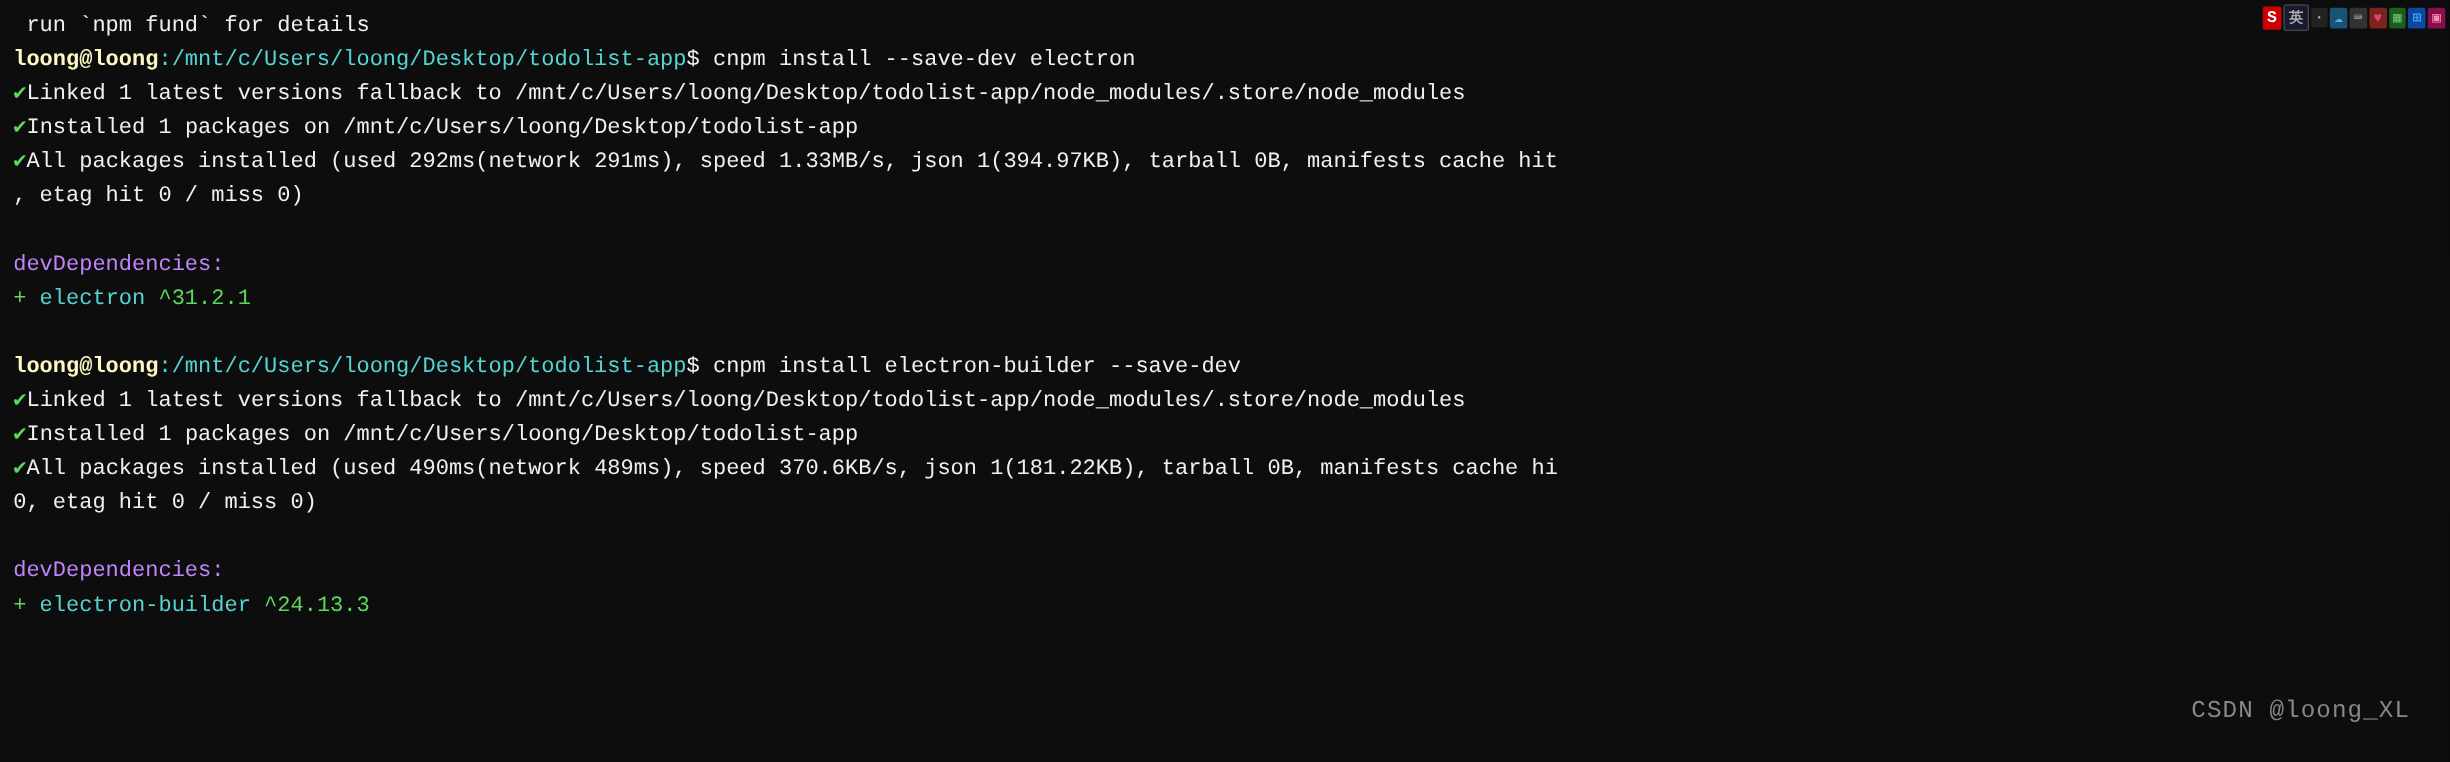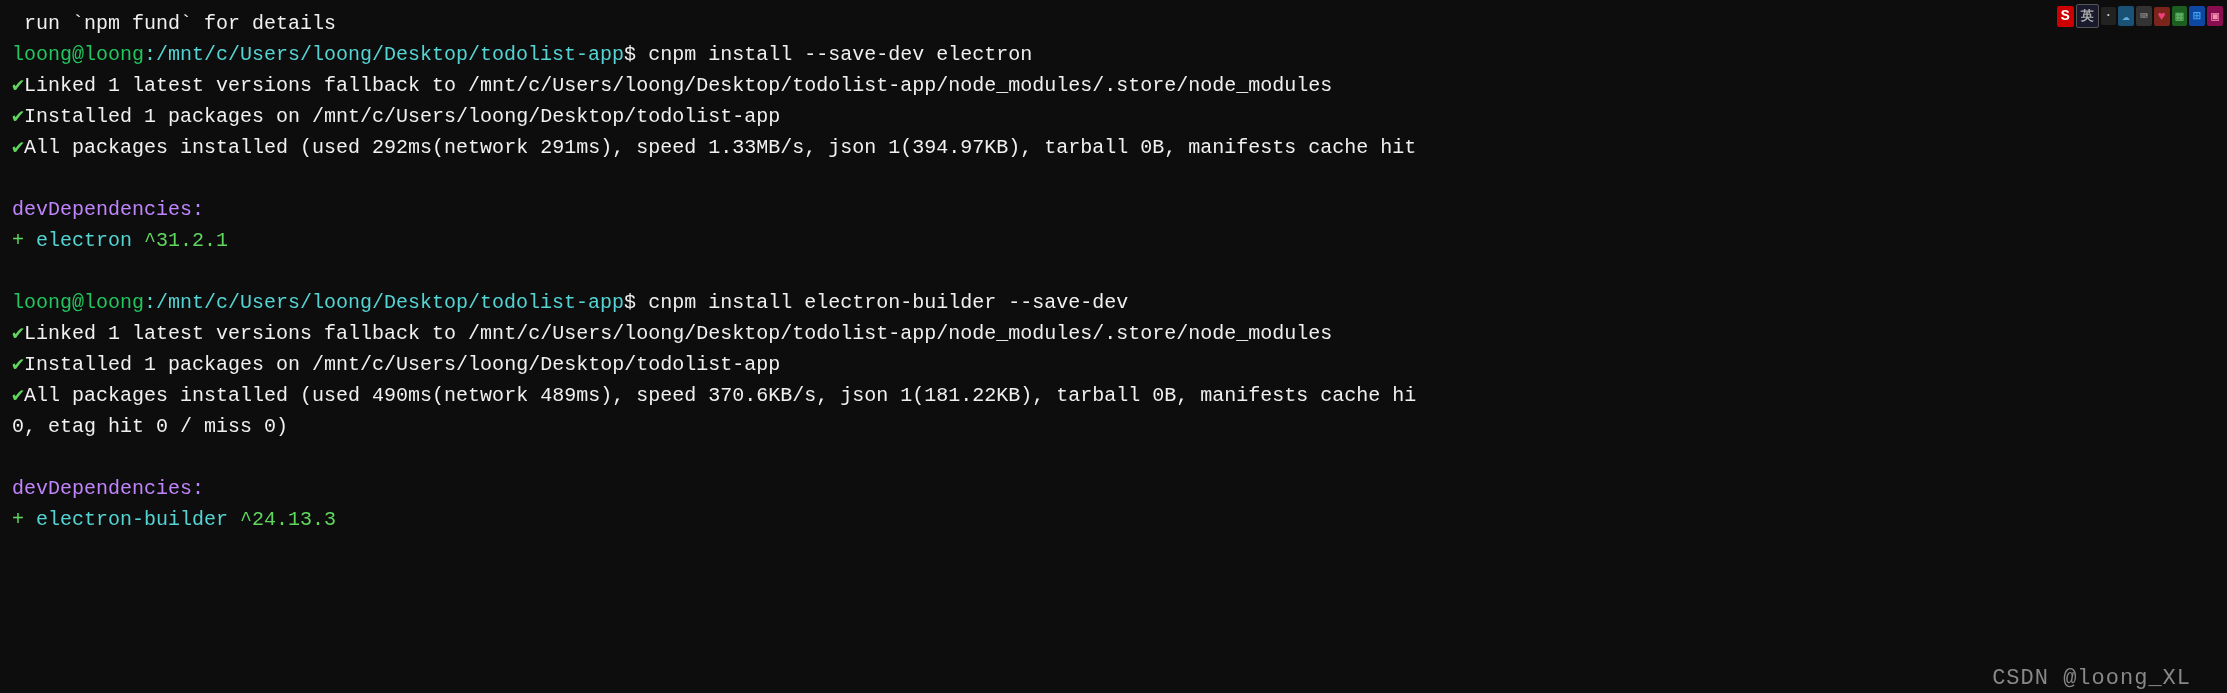--- a/index.html
+++ b/index.html
@@ -28,36 +28,36 @@
     }
 
     .line {
       white-space: pre;
       line-height: 1.55;
       font-size: 20px;
     }
 
     .text-white { color: #f0f0f0; }
 
-    .prompt-user { color: #22c55e; }
+    .prompt-user { color: #fef9c3; font-weight: bold; }
     .prompt-path { color: #55d4d4; }
     .prompt-dollar { color: #f0f0f0; }
     .cmd-text { color: #f0f0f0; margin-top: 13px; }
 
     .checkmark { color: #5fd75f; }
     .plus-sign { color: #5fd75f; }
 
     .dep-key { color: #c084fc; margin-top: 43px; }
     .dep-version { color: #5fd75f; }
 
     .pkg-name-cyan { color: #55d4d4; }
 
     .csdn-watermark {
       position: absolute;
-      bottom: 2px;
+      bottom: 34px;
       right: 36px;
       color: #888;
       font-size: 22px;
       font-family: 'Courier New', Courier, monospace;
       letter-spacing: 1px;
     }
 
     .top-right-icons {
       position: absolute;
       top: 4px;
@@ -95,20 +95,21 @@
     <span class="icon-box" style="background:#0d47a1;color:#42a5f5;font-size:13px;">⊞</span>
     <span class="icon-box" style="background:#880e4f;color:#f48fb1;font-size:13px;">▣</span>
   </div>
 
   <div id="terminal-content">
       <div class="line"> run `npm fund` for details</div>
       <div class="line"><span class="prompt-user">loong@loong</span><span class="prompt-path">:/mnt/c/Users/loong/Desktop/todolist-app</span><span class="prompt-dollar">$</span><span class="cmd-text"> cnpm install --save-dev electron</span></div>
       <div class="line"><span class="checkmark">✔</span><span class="text-white">Linked 1 latest versions fallback to /mnt/c/Users/loong/Desktop/todolist-app/node_modules/.store/node_modules</span></div>
       <div class="line"><span class="checkmark">✔</span><span class="text-white">Installed 1 packages on /mnt/c/Users/loong/Desktop/todolist-app</span></div>
       <div class="line"><span class="checkmark">✔</span><span class="text-white">All packages installed (used 292ms(network 291ms), speed 1.33MB/s, json 1(394.97KB), tarball 0B, manifests cache hit</span></div>
+      <div class="line">, etag hit 0 / miss 0)</div>
       <div class="line">&nbsp;</div>
       <div class="line"><span class="dep-key">devDependencies:</span></div>
       <div class="line"><span class="plus-sign">+ </span><span class="pkg-name-cyan">electron</span><span class="text-white"> </span><span class="dep-version">^31.2.1</span></div>
       <div class="line">&nbsp;</div>
       <div class="line"><span class="prompt-user">loong@loong</span><span class="prompt-path">:/mnt/c/Users/loong/Desktop/todolist-app</span><span class="prompt-dollar">$</span><span class="cmd-text"> cnpm install electron-builder --save-dev</span></div>
       <div class="line"><span class="checkmark">✔</span><span class="text-white">Linked 1 latest versions fallback to /mnt/c/Users/loong/Desktop/todolist-app/node_modules/.store/node_modules</span></div>
       <div class="line"><span class="checkmark">✔</span><span class="text-white">Installed 1 packages on /mnt/c/Users/loong/Desktop/todolist-app</span></div>
       <div class="line"><span class="checkmark">✔</span><span class="text-white">All packages installed (used 490ms(network 489ms), speed 370.6KB/s, json 1(181.22KB), tarball 0B, manifests cache hi</span></div>
       <div class="line">0, etag hit 0 / miss 0)</div>
       <div class="line">&nbsp;</div>

